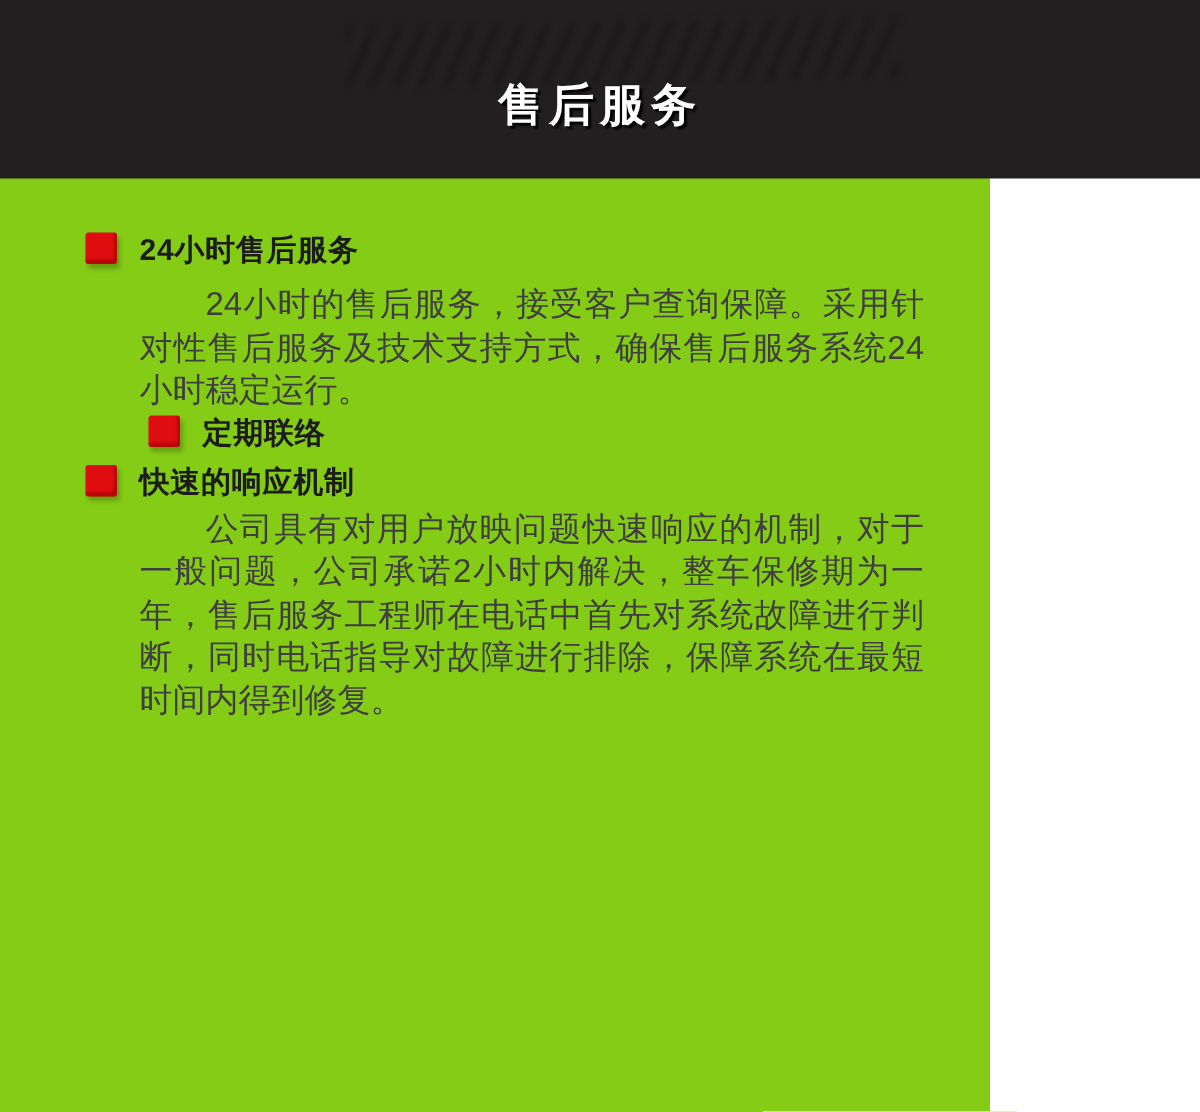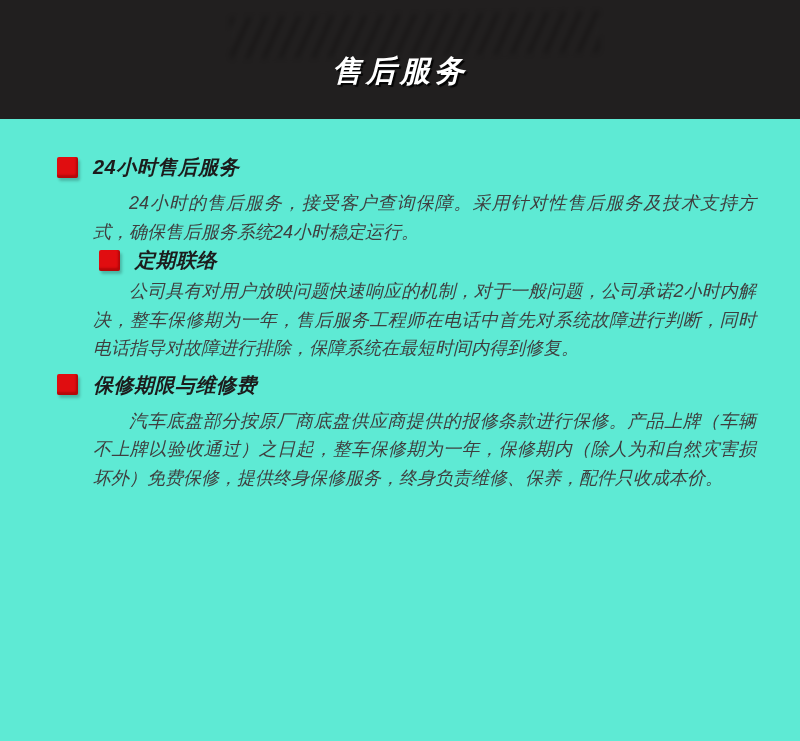--- a/index.html
+++ b/index.html
@@ -7,25 +7,24 @@
     padding: 0;
     background: #ffffff;
   }
   body {
     width: 800px;
     height: 741px;
     overflow: hidden;
     font-family: "Liberation Sans", "DejaVu Sans", sans-serif;
   }
   .page {
-    width: 800px;
+    width: 660px;
     height: 741px;
-    background: #5eead4;
+    background: #84cc16;
     position: relative;
-    font-style: italic;
   }
 
   
   .banner {
     position: relative;
     width: 800px;
     height: 119px;
     background: #211f1f;
     overflow: hidden;
   }
@@ -56,42 +55,41 @@
     letter-spacing: 4px;
     text-shadow: 2px 2px 1px rgba(0,0,0,0.85);
   }
 
   
   .content {
     padding: 0 44px 0 57px;
   }
   .heading-row {
     display: flex;
-    align-items: center;
   }
   .bullet {
     flex: 0 0 auto;
     width: 21px;
     height: 21px;
     background: #e00d10;
     border-radius: 2px;
     margin-right: 15px;
     box-shadow: 2px 3px 3px rgba(0,0,0,0.22), inset -2px -3px 2px rgba(130,0,0,0.45);
   }
   .heading {
     margin: 0;
     font-size: 20px;
     line-height: 24px;
     font-weight: bold;
     color: #1c1c1c;
     letter-spacing: 0.5px;
   }
   .para {
     margin: 10px 0 0 36px;
-    font-size: 18px;
+    font-size: 22px;
     line-height: 28.5px;
     color: #3f3f3f;
     text-align: justify;
     text-indent: 2em;
   }
   
   .section-1 .heading-row { margin-top: 36px; }
   .section-2 .heading-row { margin-top: 2px; margin-left: 42px; }
   .section-3 .heading-row { margin-top: 9px; }
   .section-3 .para-1     { margin-top: 5px; }
@@ -119,25 +117,22 @@
     </section>
 
     <section class="section section-2">
       <div class="heading-row">
         <span class="bullet"></span>
         <h2 class="heading">定期联络</h2>
       </div>
     </section>
 
     <section class="section section-3">
+      <div class="heading-row">
+        <span class="bullet"></span>
+        <h2 class="heading">快速的响应机制</h2>
+      </div>
       <p class="para para-1">公司具有对用户放映问题快速响应的机制，对于一般问题，公司承诺2小时内解决，整车保修期为一年，售后服务工程师在电话中首先对系统故障进行判断，同时电话指导对故障进行排除，保障系统在最短时间内得到修复。</p>
     </section>
 
-    <section class="section section-4">
-      <div class="heading-row">
-        <span class="bullet"></span>
-        <h2 class="heading">保修期限与维修费</h2>
-      </div>
-      <p class="para">汽车底盘部分按原厂商底盘供应商提供的报修条款进行保修。产品上牌（车辆不上牌以验收通过）之日起，整车保修期为一年，保修期内（除人为和自然灾害损坏外）免费保修，提供终身保修服务，终身负责维修、保养，配件只收成本价。</p>
-    </section>
 
   </main>
 </div>
 
 </body></html>

